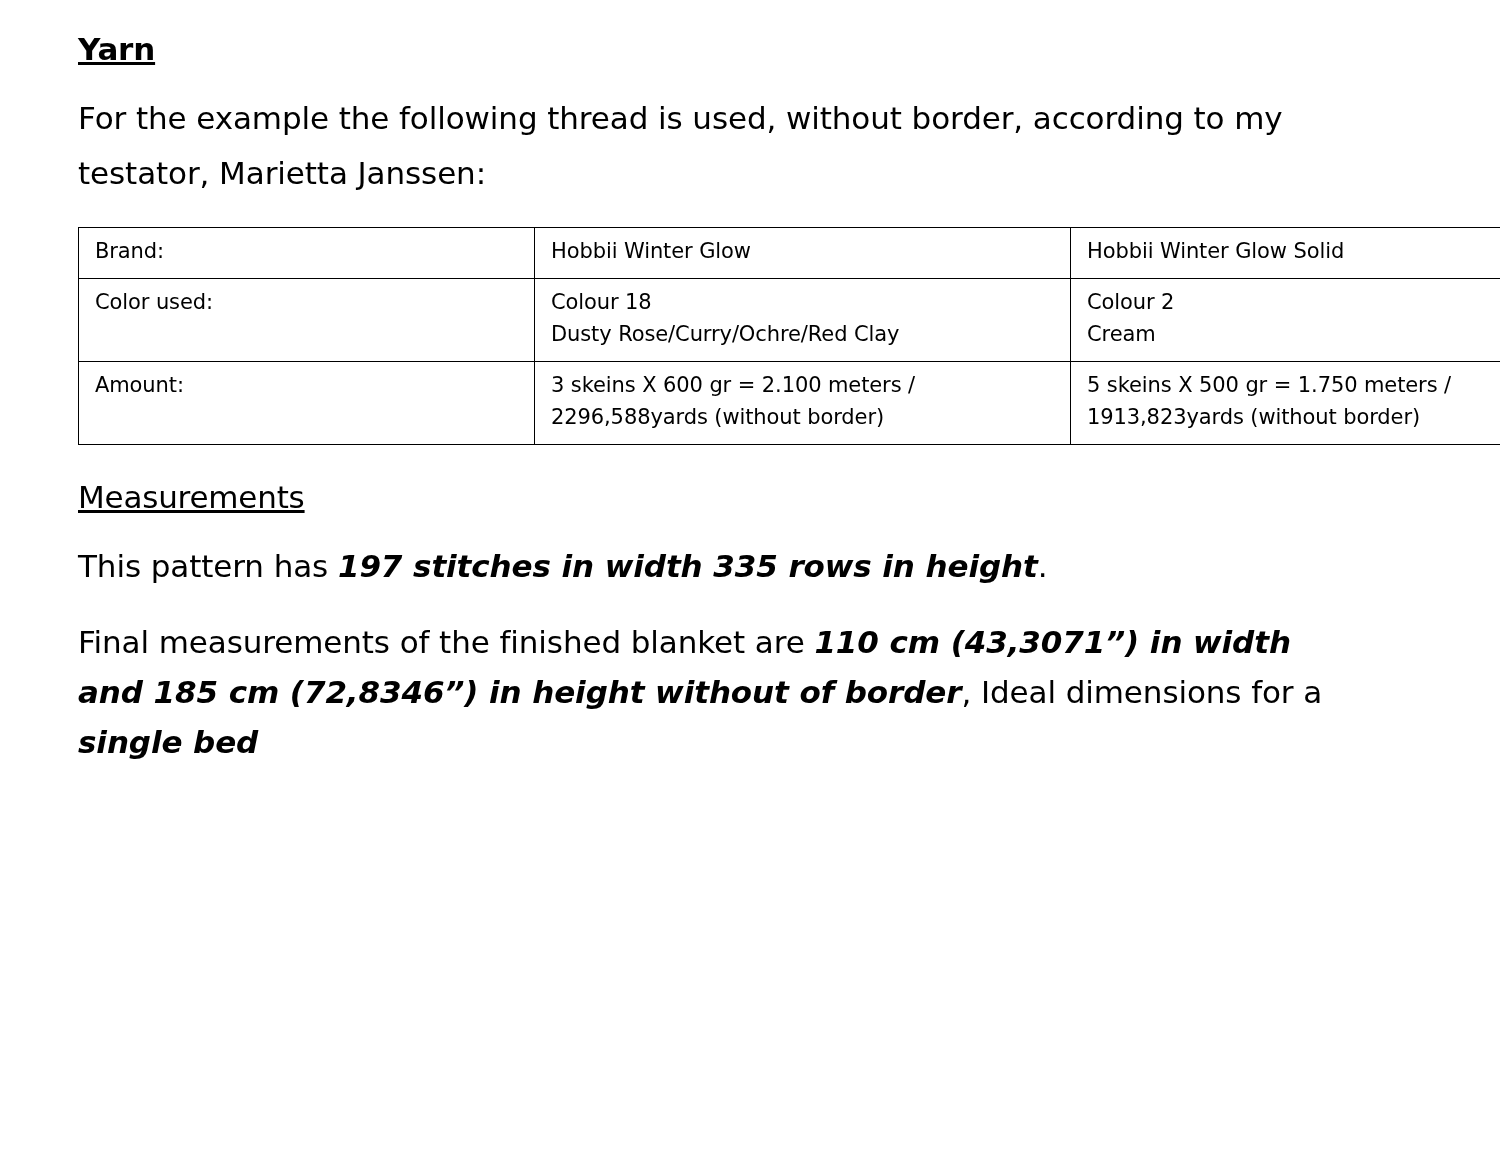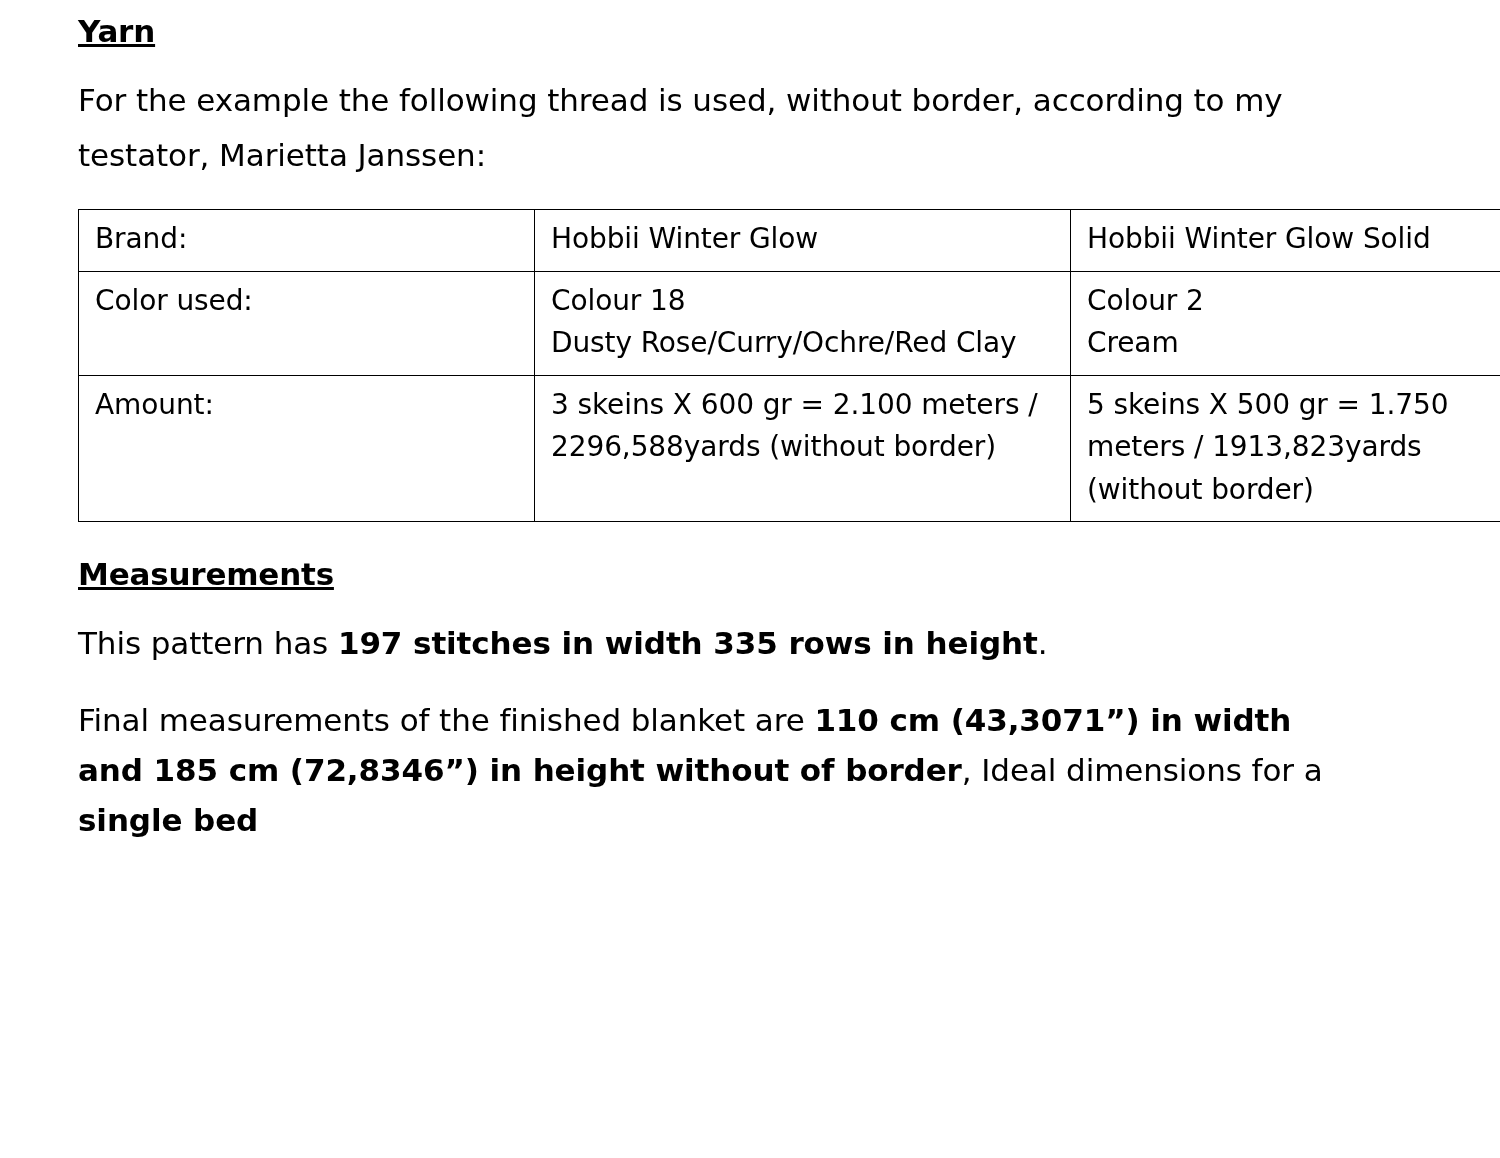--- a/index.html
+++ b/index.html
@@ -11,21 +11,21 @@
     width: 1500px;
     height: 1158px;
     font-family: "DejaVu Sans", sans-serif;
     color: #000000;
     overflow: hidden;
   }
   .page {
     box-sizing: border-box;
     width: 1500px;
     height: 1158px;
-    padding: 2px 70px 0 78px;
+    padding: 20px 70px 0 78px;
   }
   h2.section-title {
     font-size: 31px;
     font-weight: bold;
     text-decoration: underline;
     margin: 10px 0 0 0;
     line-height: 1.25;
     letter-spacing: -0.2px;
   }
   .intro {
@@ -37,21 +37,21 @@
   }
   table.yarn-table {
     border-collapse: collapse;
     width: 1348px;
     margin-top: 26px;
     table-layout: fixed;
   }
   table.yarn-table td {
     border: 1.6px solid #000000;
     vertical-align: top;
-    font-size: 28px;
+    font-size: 21px;
     line-height: 1.52;
     padding: 8px 14px 10px 16px;
     letter-spacing: -0.1px;
   }
   td.col-label { width: 425px; }
   td.col-a { width: 505px; }
   td.col-b { width: 418px; }
   .cell-pad-top { padding-top: 32px; }
   .hook-heading {
     font-size: 31px;
@@ -61,33 +61,33 @@
     letter-spacing: -0.2px;
   }
   .body-line {
     font-size: 31px;
     line-height: 1.5;
     margin: 30px 0 0 0;
     letter-spacing: -0.1px;
   }
   .meas-heading {
     font-size: 31px;
-    font-weight: bold;
+    font-weight: normal;
     text-decoration: underline;
     margin: 34px 0 0 0;
     letter-spacing: -0.2px;
   }
   .para {
     font-size: 31px;
     line-height: 1.62;
     margin: 26px 0 0 0;
     max-width: 1260px;
     letter-spacing: -0.1px;
   }
-  .para b { font-weight: bold; }
+  .para b { font-weight: bold; font-style: italic; }
 </style>
 </head>
 <body>
 
 <div class="page">
 
   <h2 class="section-title">Yarn</h2>
 
   <p class="intro">For the example  the following thread is used, without border, according to my testator, Marietta Janssen:</p>
 

